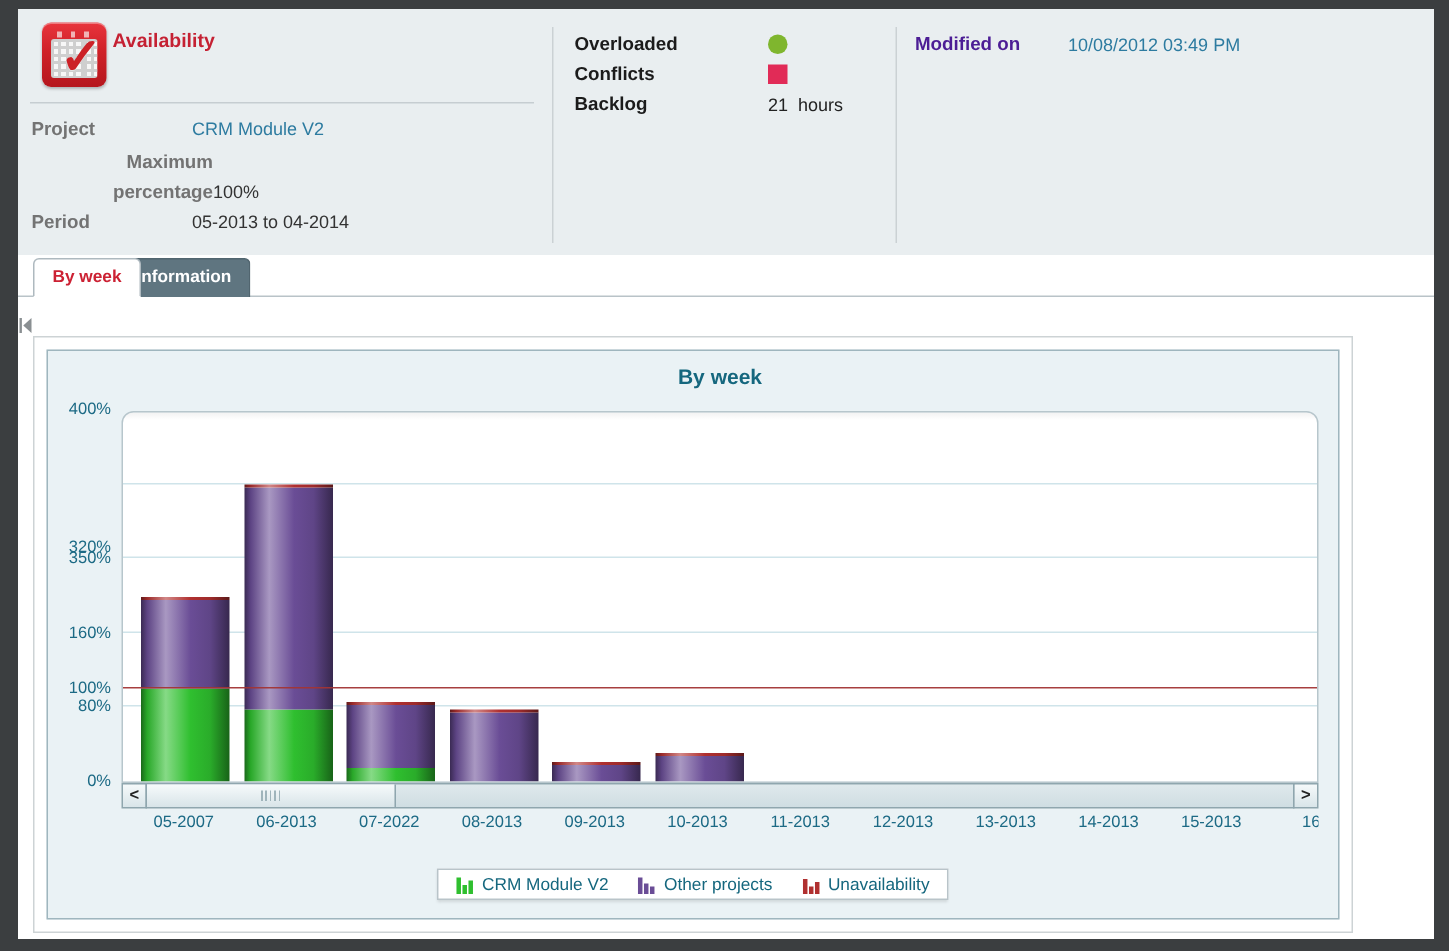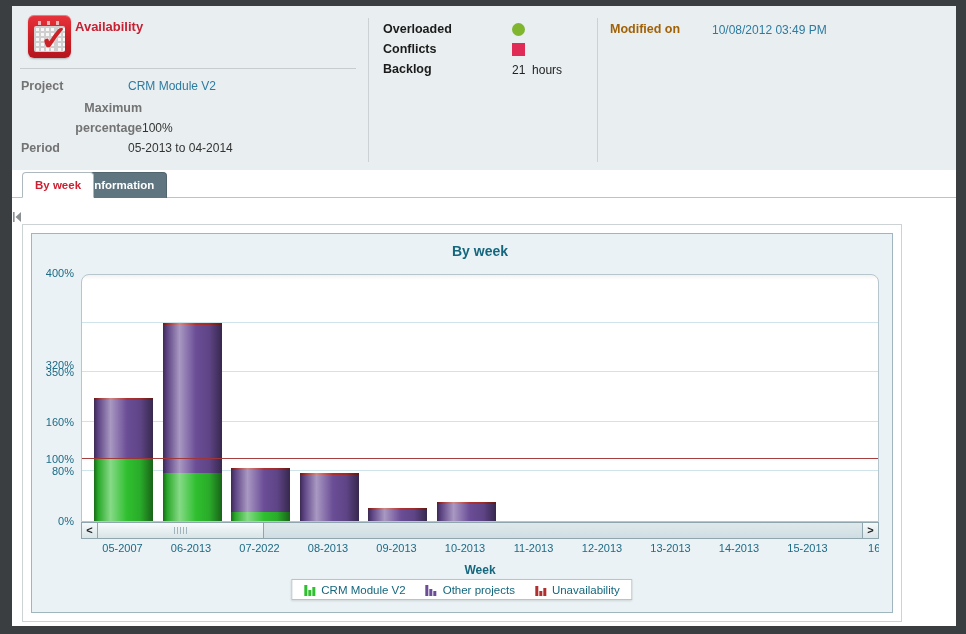--- a/index.html
+++ b/index.html
@@ -47,21 +47,21 @@
   .field-row { position:absolute; display:flex; align-items:flex-end; width:330px; }
   .field-label { width:107px; font-size:12.5px; font-weight:bold; color:#737373; line-height:20px; }
   .field-value { font-size:12px; color:#333; line-height:20px; }
   .field-value.link { color:#2d7ba0; }
 
   .status-label { position:absolute; left:371px; font-size:12.5px; font-weight:bold; color:#1b1b1b; }
   .dot { position:absolute; left:500px; width:13px; height:13px; }
   .dot.round { border-radius:50%; }
   .backlog-val { position:absolute; left:500px; font-size:12px; color:#222; }
 
-  .mod-label { position:absolute; left:598px; top:16px; font-size:12.5px; font-weight:bold; color:#a16207; }
+  .mod-label { position:absolute; left:598px; top:16px; font-size:12.5px; font-weight:bold; color:#4c1d95; }
   .mod-value { position:absolute; left:700px; top:17px; font-size:12px; color:#2d7ba0; }
 
   
   .tab-row {
     position:absolute; left:0; top:164px; width:944px; height:28px;
     border-bottom:1px solid #b9c3c8; background:#fff;
   }
   .tab {
     position:absolute; top:2px; height:26px; line-height:25px; padding:0 12px;
     font-size:11.5px; font-weight:bold; border-radius:4px 4px 0 0; cursor:default;
@@ -275,21 +275,20 @@
             <div class="x-label" style="left: 213px;">08-2013</div>
             <div class="x-label" style="left: 281.5px;">09-2013</div>
             <div class="x-label" style="left: 350px;">10-2013</div>
             <div class="x-label" style="left: 418.5px;">11-2013</div>
             <div class="x-label" style="left: 487px;">12-2013</div>
             <div class="x-label" style="left: 555.5px;">13-2013</div>
             <div class="x-label" style="left: 624px;">14-2013</div>
             <div class="x-label" style="left: 692.5px;">15-2013</div>
             <div class="x-label" style="left: 761px;">16-</div>
           </div>
-        <div class="x-axis-title">Week</div>
 
         <div class="legend">
             <div class="legend-item">
               <span class="legend-mini">
                 <i style="height: 11px; background: rgb(47, 191, 47);"></i>
                 <i style="height: 6px; background: rgb(47, 191, 47);"></i>
                 <i style="height: 9px; background: rgb(47, 191, 47);"></i>
               </span>
               <span class="legend-text">CRM Module V2</span>
             </div>

